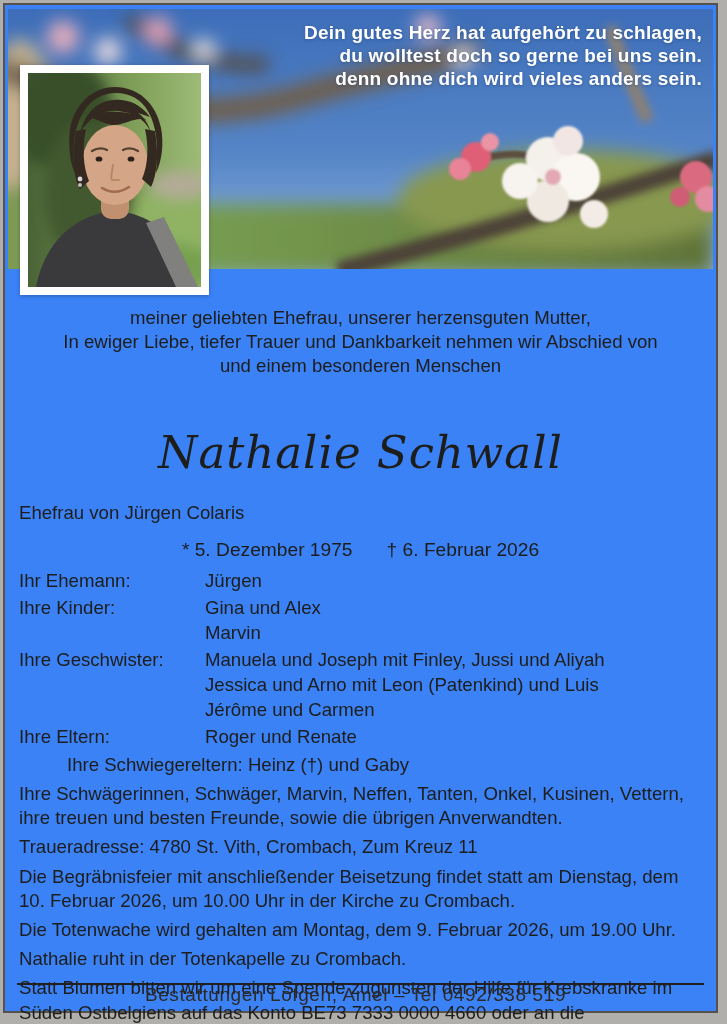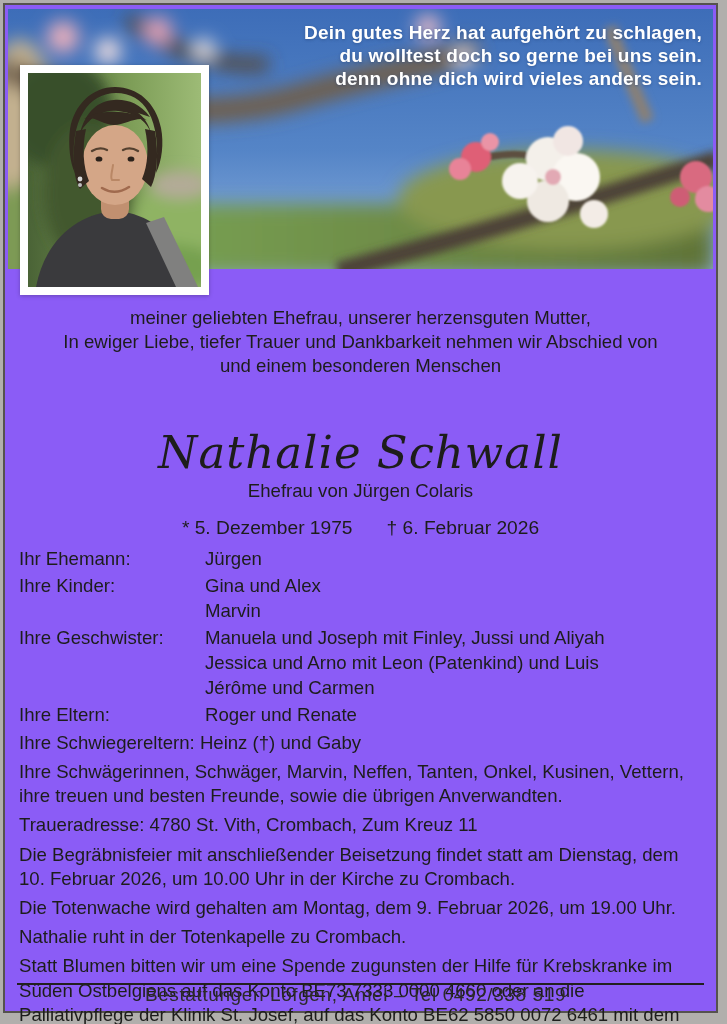--- a/index.html
+++ b/index.html
@@ -5,21 +5,21 @@
   html,body{margin:0;padding:0;}
   body{
     width:727px;height:1024px;position:relative;
     background:#b1afac;
     font-family:"Liberation Sans",sans-serif;
     color:#1d1d1b;
     overflow:hidden;
   }
   .card{
     position:absolute;left:3px;top:3px;width:715px;height:1010px;
-    background:#8b5cf6;border:2px solid #55524e;box-sizing:border-box;
+    background:#3b82f6;border:2px solid #55524e;box-sizing:border-box;
   }
   
   .header{position:relative;height:264px;}
   .blossom{display:block;margin:4px 3px 0 3px;width:705px;height:260px;}
   .poem{
     position:absolute;top:12px;right:14px;width:430px;
     text-align:right;color:#ffffff;font-weight:700;
     font-size:19px;line-height:23px;letter-spacing:.2px;
     text-shadow:0 1px 3px rgba(30,60,110,.45);
   }
@@ -32,29 +32,29 @@
   
   .content{
     position:relative;margin:33px 14px 0 14px;
     font-size:18.6px;line-height:24.2px;
   }
   .intro{text-align:center;}
   .deceased-name{
     text-align:center;font-family:"DejaVu Serif",serif;font-style:italic;
     font-size:45px;line-height:52px;font-weight:500;letter-spacing:1px;margin-top:48px;
   }
-  .subtitle{text-align:center;line-height:24px;}
+  .subtitle{text-align:left;line-height:24px;margin-top:22px;}
   .dates{text-align:center;line-height:25px;margin-top:12px;font-size:19.2px;}
   .dates .sep{display:inline-block;width:34px;}
   .family{margin-top:7px;}
   .family-row{display:flex;margin-bottom:3px;}
   .family-label{width:186px;flex:0 0 186px;}
   .family-values{flex:1;}
   .family-values div{line-height:24.6px;}
-  .family-inline{margin-bottom:3px;}
+  .family-inline{margin-bottom:3px;margin-left:48px;}
   .para{margin-top:5px;}
   
   .footer-divider{
     position:absolute;left:12px;right:12px;bottom:26px;
     border:none;border-top:2px solid #22201e;margin:0;
   }
   .footer{
     position:absolute;left:0;right:10px;bottom:5px;
     text-align:center;font-size:19px;letter-spacing:.6px;color:#2c2a28;
   }

